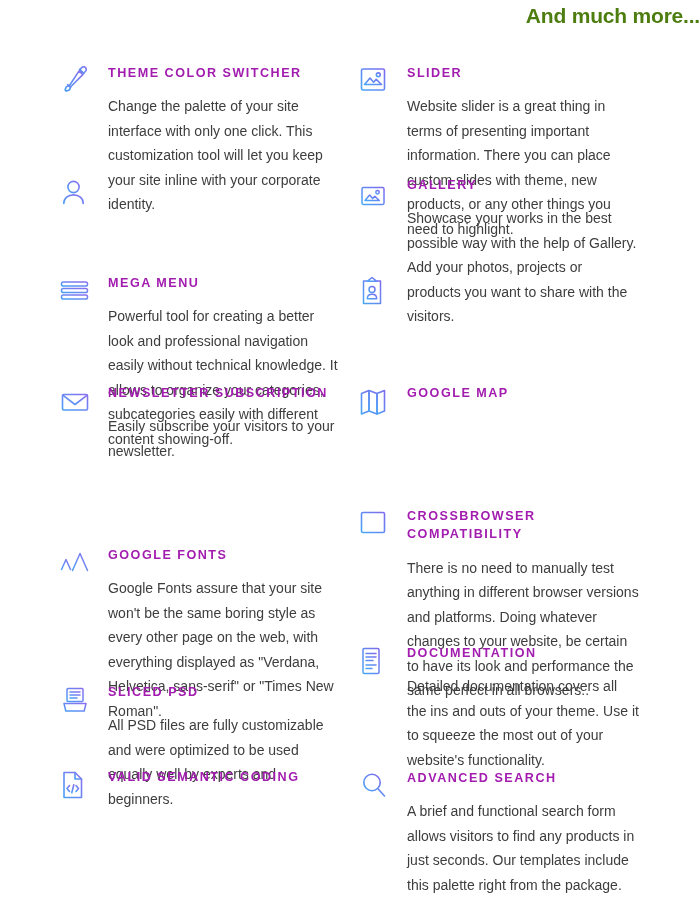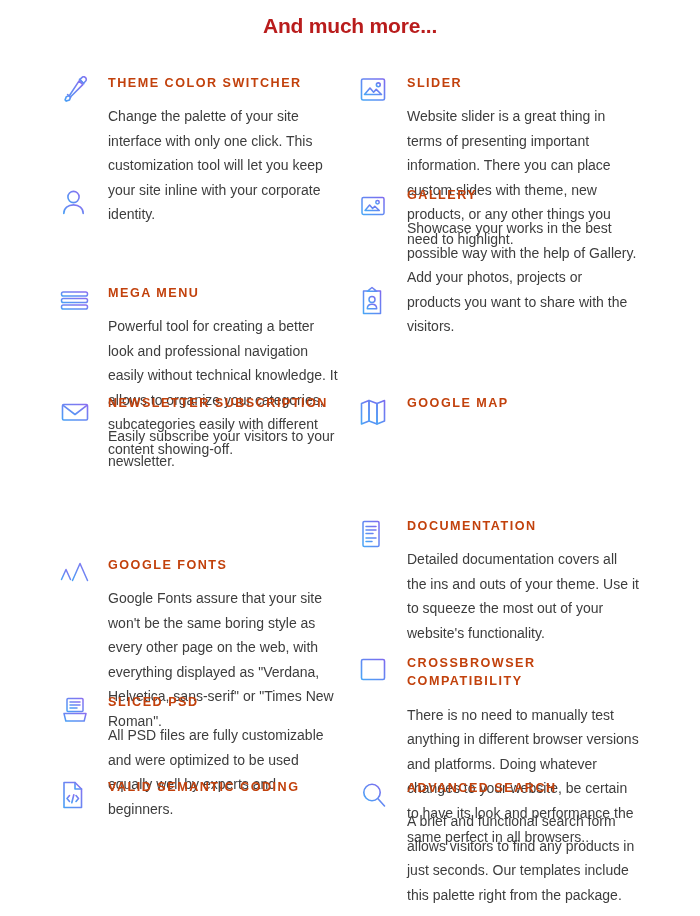--- a/index.html
+++ b/index.html
@@ -7,26 +7,26 @@
   body {
     width: 700px;
     height: 916px;
     background: #ffffff;
     font-family: "Liberation Sans", sans-serif;
     color: #333333;
     overflow: hidden;
   }
 
   .page-title {
-    text-align: center;
+    text-align: right;
     font-size: 21px;
     font-weight: bold;
-    color: #b91c1c;
+    color: #4d7c0f;
     letter-spacing: -0.2px;
-    padding-top: 14px;
+    padding-top: 4px;
     margin: 0 0 36px 0;
   }
 
   .grid {
     display: grid;
     grid-template-columns: 1fr 1fr;
     column-gap: 10px;
     padding: 0 52px 0 60px;
   }
 
@@ -48,21 +48,21 @@
 
   .feature-body {
     flex: 1;
     padding-left: 6px;
   }
 
   .feature-title {
     font-size: 12.6px;
     font-weight: bold;
     letter-spacing: 1.5px;
-    color: #c2410c;
+    color: #a21caf;
     text-transform: uppercase;
     line-height: 1.45;
     margin: 0 0 12px 0;
   }
 
   .feature-text {
     font-size: 14px;
     line-height: 1.75;
     color: #3d3d3d;
     margin: 0;
@@ -307,55 +307,55 @@
       </div>
       <div class="feature-body">
         <div class="feature-title">Google Map</div>
       </div>
     </div>
       </div>
 
     <div class="slot">
         <div class="feature">
       <div class="feature-icon">
-        <svg width="24" height="30" viewBox="0 0 24 30">
-          <g fill="none" stroke="url(#g3)" stroke-width="1.5" stroke-linejoin="round" stroke-linecap="round">
-            <rect x="4" y="2.5" width="16" height="25" rx="1.2"></rect>
-            <path d="M7 7.5h10M7 11h10M7 14.5h7M7 19h10M7 22.5h6"></path>
-          </g>
-        </svg>
-      </div>
-      <div class="feature-body">
-        <div class="feature-title">Documentation</div>
-        <p class="feature-text">Detailed documentation covers all the ins and outs of your theme. Use it to squeeze the most out of your website's functionality.</p>
-      </div>
-    </div>
-      </div>
-
-    <div class="slot">
-        <div class="feature">
-      <div class="feature-icon">
         <svg width="28" height="28" viewBox="0 0 28 28">
           <g fill="none" stroke="url(#g3)" stroke-width="1.6" stroke-linejoin="round" stroke-linecap="round">
             <rect x="2.5" y="3.5" width="23" height="20" rx="1.5"></rect>
             <path d="M2.8 9.3h22.4"></path>
             <path d="M5.3 6.4h1M7.6 6.4h1M9.9 6.4h1M12.2 6.4h1"></path>
           </g>
         </svg>
       </div>
       <div class="feature-body">
         <div class="feature-title">Crossbrowser Compatibility</div>
         <p class="feature-text">There is no need to manually test anything in different browser versions and platforms. Doing whatever changes to your website, be certain to have its look and performance the same perfect in all browsers..</p>
       </div>
     </div>
       </div>
 
     <div class="slot">
         <div class="feature">
       <div class="feature-icon">
+        <svg width="24" height="30" viewBox="0 0 24 30">
+          <g fill="none" stroke="url(#g3)" stroke-width="1.5" stroke-linejoin="round" stroke-linecap="round">
+            <rect x="4" y="2.5" width="16" height="25" rx="1.2"></rect>
+            <path d="M7 7.5h10M7 11h10M7 14.5h7M7 19h10M7 22.5h6"></path>
+          </g>
+        </svg>
+      </div>
+      <div class="feature-body">
+        <div class="feature-title">Documentation</div>
+        <p class="feature-text">Detailed documentation covers all the ins and outs of your theme. Use it to squeeze the most out of your website's functionality.</p>
+      </div>
+    </div>
+      </div>
+
+    <div class="slot">
+        <div class="feature">
+      <div class="feature-icon">
         <svg width="30" height="30" viewBox="0 0 30 30">
           <g fill="none" stroke="url(#g3)" stroke-width="1.6" stroke-linecap="round">
             <circle cx="13" cy="11.5" r="8.2"></circle>
             <path d="M19 17.8l6.5 7.2"></path>
           </g>
         </svg>
       </div>
       <div class="feature-body">
         <div class="feature-title">Advanced Search</div>
         <p class="feature-text">A brief and functional search form allows visitors to find any products in just seconds. Our templates include this palette right from the package.</p>

